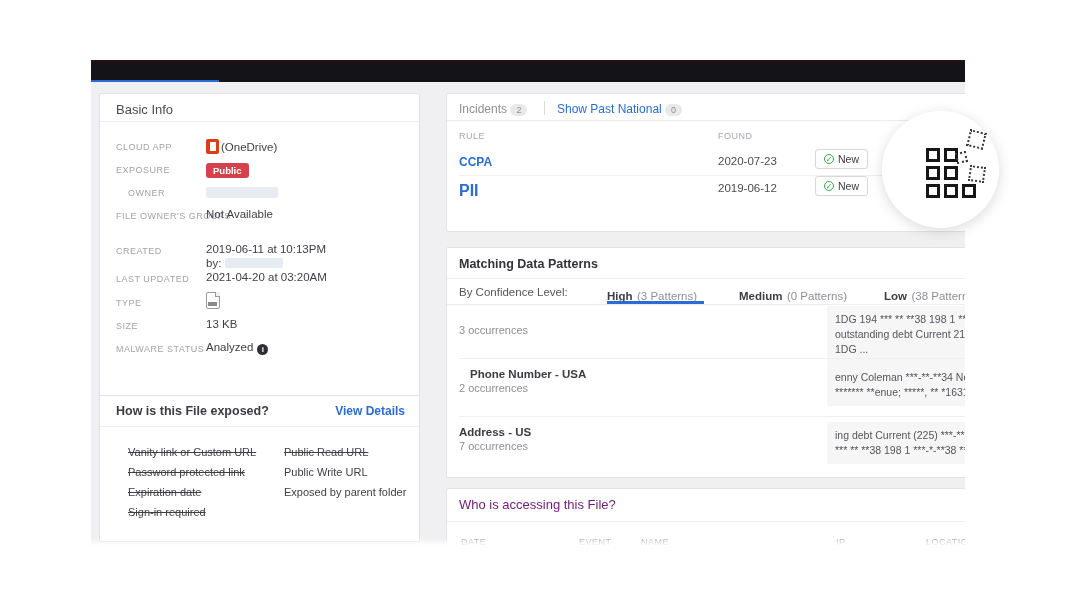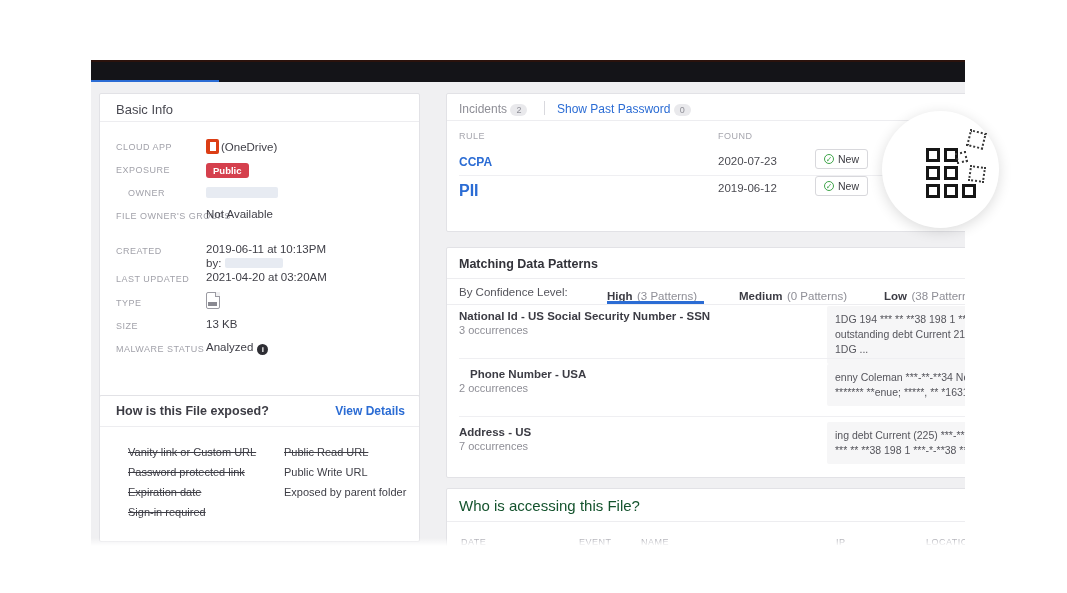--- a/index.html
+++ b/index.html
@@ -95,21 +95,21 @@
     <div class="exp-item struck" style="left:28px; top:110px;">Sign-in required</div>
 
     <div class="exp-item struck" style="left:184px; top:50px;">Public Read URL</div>
     <div class="exp-item" style="left:184px; top:70px;">Public Write URL</div>
     <div class="exp-item" style="left:184px; top:90px;">Exposed by parent folder</div>
   </div>
 
   <div class="panel" style="left:355px; top:33px; width:600px; height:139px;">
     <div style="position:absolute; left:12px; top:8px; font-size:12px; color:#8e8e96;"><span>Incidents</span> <span class="pill">2</span></div>
     <div style="position:absolute; left:97px; top:7px; width:1px; height:14px; background:#d9d9de;"></div>
-    <div class="link" style="position:absolute; left:110px; top:8px; font-size:12px;"><span>Show Past Password</span> <span class="pill">0</span></div>
+    <div class="link" style="position:absolute; left:110px; top:8px; font-size:12px;"><span>Show Past National</span> <span class="pill">0</span></div>
     <div class="hdr-divider" style="top:26px;"></div>
 
     <div class="th" style="left:12px; top:37px;">RULE</div>
     <div class="th" style="left:271px; top:37px;">FOUND</div>
     <div class="th" style="left:371px; top:37px;margin-top:48px;">STATUS</div>
 
     <div class="link" style="position:absolute; left:12px; top:61px; font-size:12px; font-weight:bold;">CCPA</div>
     <div style="position:absolute; left:271px; top:61px; font-size:11.5px; color:#4b4b52;">2020-07-23</div>
     <div class="status-btn" style="left:368px; top:55px;">
         <span class="check-icon">✓</span>
@@ -129,21 +129,20 @@
     <div style="position:absolute; left:12px; top:9px; font-size:12.5px; font-weight:bold; color:#33333a;">Matching Data Patterns</div>
     <div class="hdr-divider" style="top:30px;"></div>
 
     <div style="position:absolute; left:12px; top:38px; font-size:11.5px; color:#55555c;">By Confidence Level:</div>
     <div style="position:absolute; left:160px; top:38px;"><span class="ptab-name">High</span> <span class="ptab-count">(3 Patterns)</span></div>
     <div style="position:absolute; left:160px; top:53px; width:97px; height:3px; background:#2b6cd4;"></div>
     <div style="position:absolute; left:292px; top:38px;"><span class="ptab-name">Medium</span> <span class="ptab-count">(0 Patterns)</span></div>
     <div style="position:absolute; left:437px; top:38px;"><span class="ptab-name">Low</span> <span class="ptab-count">(38 Patterns)</span></div>
     <div class="hdr-divider" style="top:56px;"></div>
 
-    <div style="position:absolute; left:12px; top:62px; font-size:11.5px; font-weight:bold; color:#3c3c44;">National Id - US Social Security Number - SSN</div>
     <div style="position:absolute; left:12px; top:76px; font-size:11px; color:#8e8e96;">3 occurrences</div>
     <div class="snippet" style="top:58px;">
       <div>1DG 194 *** ** **38 198 1 ***-*-**38 **-</div>
       <div>outstanding debt Current 212 - 205 - **</div>
       <div>1DG ...</div>
     </div>
     <div class="row-divider" style="top:110px; left:12px;"></div>
 
     <div style="position:absolute; left:12px; top:120px; font-size:11.5px; font-weight:bold; color:#3c3c44;margin-left:11px;">Phone Number - USA</div>
     <div style="position:absolute; left:12px; top:134px; font-size:11px; color:#8e8e96;">2 occurrences</div>
@@ -155,21 +154,21 @@
 
     <div style="position:absolute; left:12px; top:178px; font-size:11.5px; font-weight:bold; color:#3c3c44;">Address - US</div>
     <div style="position:absolute; left:12px; top:192px; font-size:11px; color:#8e8e96;">7 occurrences</div>
     <div class="snippet" style="top:174px;">
       <div>ing debt Current (225) ***-**25 *** *****</div>
       <div>*** ** **38 198 1 ***-*-**38 **even Coch</div>
     </div>
   </div>
 
   <div class="panel" style="left:355px; top:428px; width:600px; height:70px;">
-    <div style="position:absolute; left:12px; top:8px; font-size:15px; color:#14532d;">Who is accessing this File?</div>
+    <div style="position:absolute; left:12px; top:8px; font-size:13px; color:#701a75;">Who is accessing this File?</div>
     <div class="hdr-divider" style="top:32px;"></div>
     <div class="th" style="left:14px; top:48px;">DATE</div>
     <div class="th" style="left:132px; top:48px;">EVENT</div>
     <div class="th" style="left:194px; top:48px;">NAME</div>
     <div class="th" style="left:389px; top:48px;">IP</div>
     <div class="th" style="left:479px; top:48px;">LOCATION</div>
   </div>
 
   <div class="fade-bottom"></div>
 </div>

